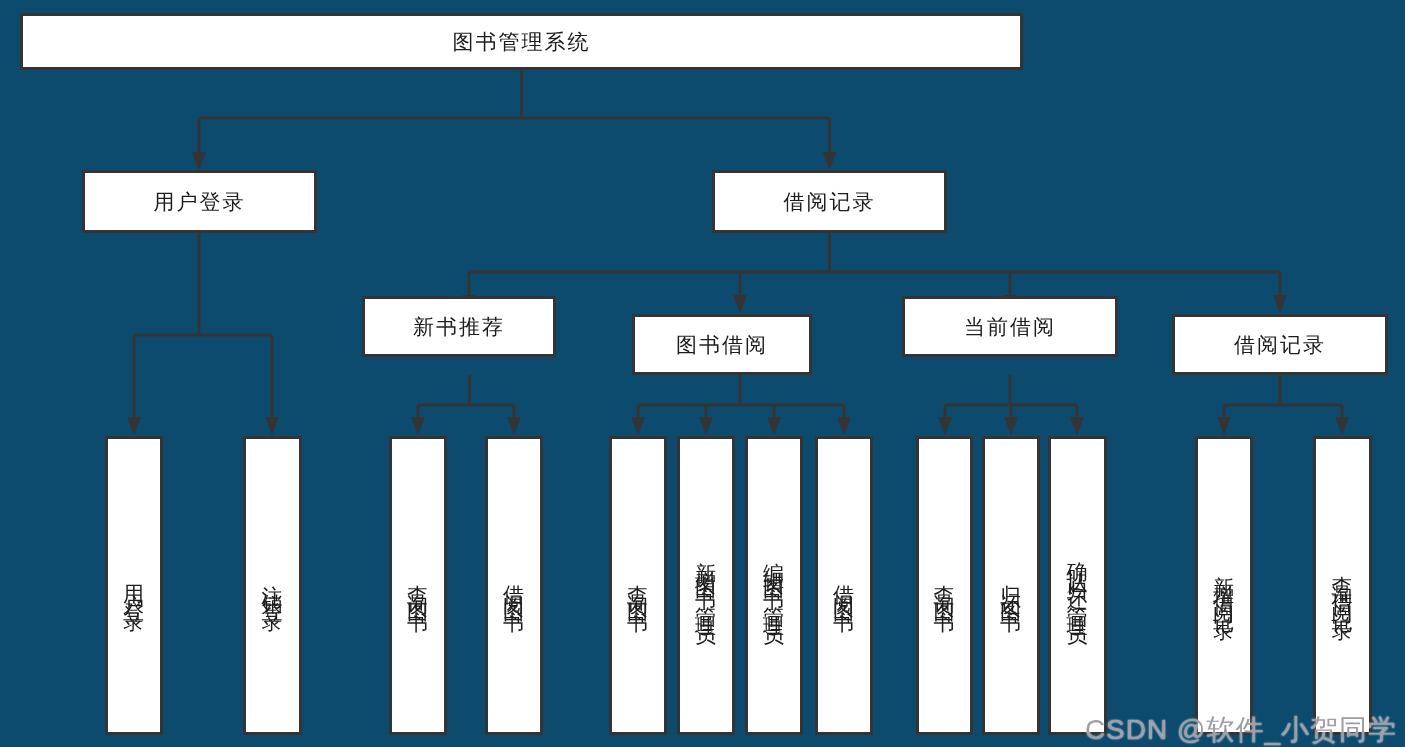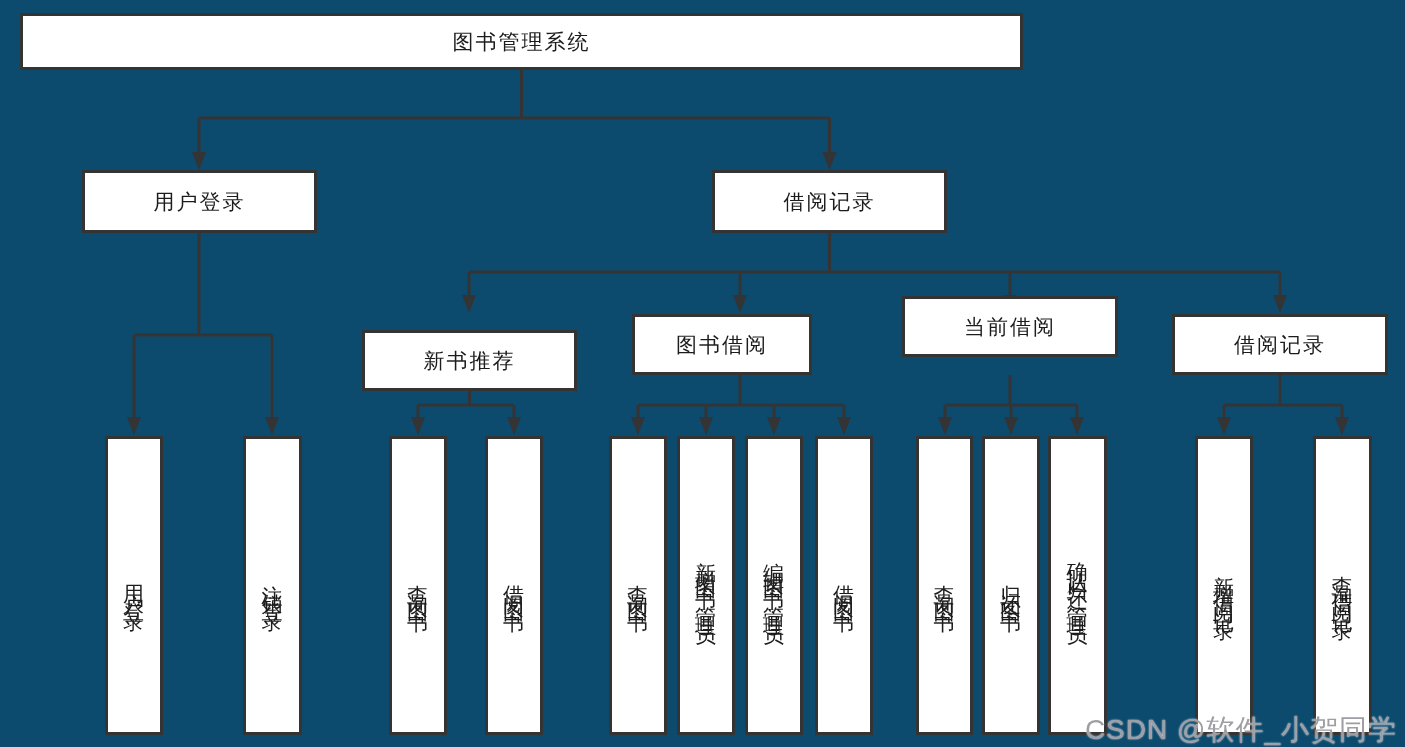--- a/index.html
+++ b/index.html
@@ -89,21 +89,21 @@
       <polygon points="1224,435 1217,417 1231,417"></polygon>
       <polygon points="1342,435 1335,417 1349,417"></polygon>
     </g>
   </svg>
 
   <div class="node" style="left:20px;top:13px;width:1003px;height:57px;">图书管理系统</div>
 
   <div class="node" style="left:82px;top:170px;width:235px;height:63px;">用户登录</div>
   <div class="node" style="left:712px;top:170px;width:235px;height:63px;">借阅记录</div>
 
-  <div class="node" style="left:362px;top:330px;width:215px;height:61px;">新书推荐</div>
+  <div class="node" style="left:362px;top:296px;width:194px;height:61px;">新书推荐</div>
   <div class="node" style="left:632px;top:314px;width:180px;height:61px;">图书借阅</div>
   <div class="node" style="left:902px;top:296px;width:216px;height:61px;">当前借阅</div>
   <div class="node" style="left:1172px;top:314px;width:216px;height:61px;">借阅记录</div>
 
   <div class="leaf" style="left:105px;top:436px;width:58px;height:299px;">
     <span>用户登录</span>
   </div>
   <div class="leaf" style="left:243px;top:436px;width:59px;height:299px;">
     <span>注销登录</span>
   </div>

